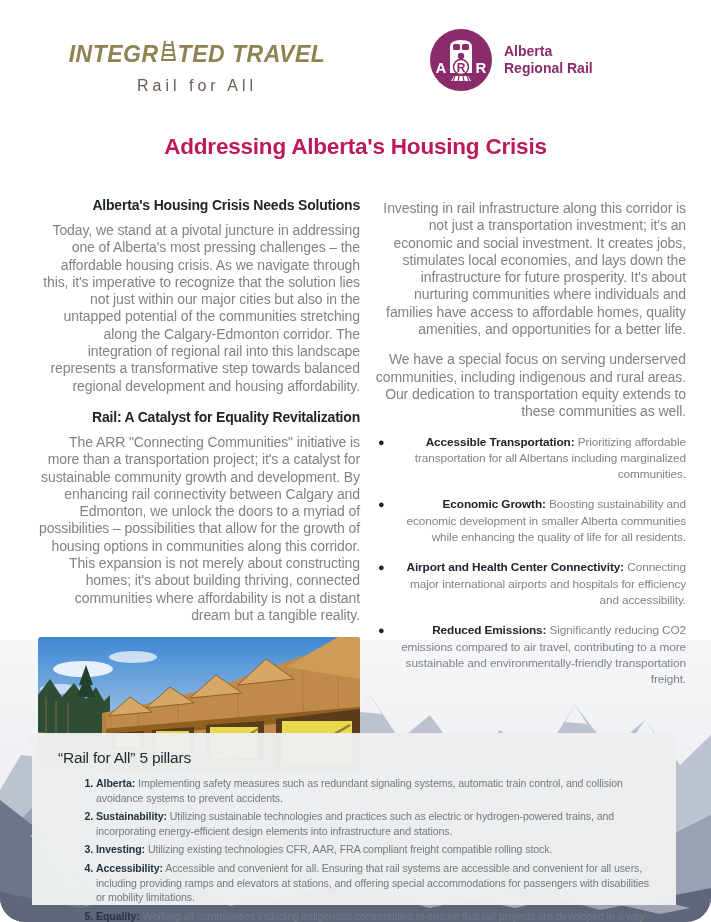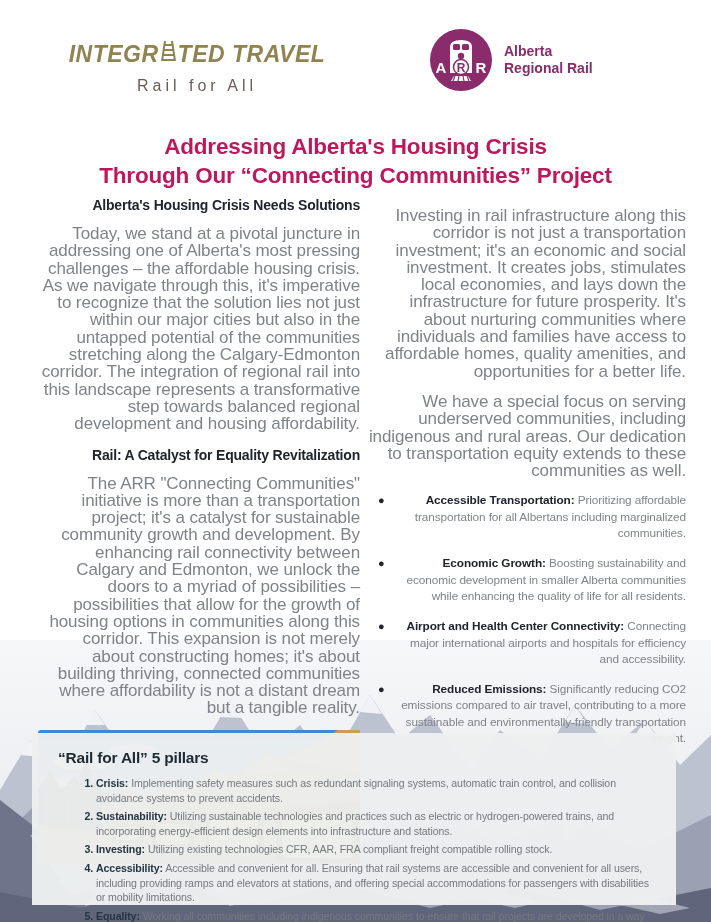--- a/index.html
+++ b/index.html
@@ -1,17 +1,17 @@
 <!DOCTYPE html>
 <html><head>
 <meta charset="utf-8">
 <style>
   html,body{margin:0;padding:0;background:#ffffff;}
   .page{position:relative;width:711px;height:922px;background:#ffffff;overflow:hidden;
-        font-family:"Liberation Sans",sans-serif;}
+        font-family:"Liberation Sans",sans-serif;border-radius:25px;}
 
   
   .brand-left{position:absolute;left:62px;top:40px;width:270px;text-align:center;}
   .it-name{display:flex;align-items:center;justify-content:center;
            font-size:23px;font-weight:bold;font-style:italic;color:#8f8351;letter-spacing:.5px;}
   .it-name .track-icon{margin:0 1px;}
   .it-tagline{margin-top:9px;font-size:16px;color:#6d5a53;letter-spacing:4px;}
 
   .brand-right{position:absolute;left:430px;top:29px;display:flex;align-items:center;gap:12px;}
   .arr-circle{width:62px;height:62px;}
@@ -19,37 +19,37 @@
 
   
   .title{position:absolute;left:0;top:132px;width:711px;text-align:center;
          font-size:22.5px;line-height:29px;font-weight:800;color:#be185d;letter-spacing:-.2px;}
 
   
   .col{position:absolute;top:196px;z-index:2;text-align:right;}
   .col-left{left:38px;width:322px;}
   .col-right{left:368px;width:318px;}
   h2.sec{margin:0 0 8px 0;font-size:14px;line-height:18px;font-weight:bold;color:#20242e;letter-spacing:-.2px;}
-  p.body{margin:11px 0 13px 0;font-size:17px;line-height:17.3px;color:#7f8388;letter-spacing:-.1px;}
+  p.body{margin:4px 0 13px 0;font-size:14px;line-height:17.3px;color:#7f8388;letter-spacing:-.1px;}
 
   .benefits{list-style:none;margin:4px 0 0 0;padding:0 0 0 24px;}
   .benefits li{position:relative;margin:0 0 14px 0;font-size:11.8px;line-height:16.3px;
                color:#7f8388;letter-spacing:-.1px;}
   .benefits li .dot{position:absolute;left:-14px;top:0;color:#20242e;font-size:11px;}
   .lead{font-weight:bold;color:#20242e;}
 
   .photo{display:block;margin-top:7px;width:322px;height:134px;border-radius:3px;overflow:hidden;}
 
   
   .mountains{position:absolute;left:0;top:640px;width:711px;height:282px;z-index:0;}
 
   
   .pillars{position:absolute;left:32px;top:733px;width:644px;height:172px;z-index:3;
            background:rgba(237,239,240,.97);box-sizing:border-box;padding:16px 18px 10px 26px;}
-  .pillars h2{margin:0 0 9px 0;font-size:15.5px;font-weight:700;color:#1d2a32;letter-spacing:-.2px;}
+  .pillars h2{margin:0 0 9px 0;font-size:15.5px;font-weight:400;color:#1d2a32;letter-spacing:-.2px;}
   .pillars ol{margin:0;padding:0 0 0 38px;}
   .pillars li{margin:0 0 4px 0;font-size:10.6px;line-height:14.6px;color:#75797e;letter-spacing:-.1px;}
   .pillars li::marker{font-weight:bold;color:#243542;}
   .pillars .lead{color:#243542;}
 </style>
 </head>
 <body>
 
 <div class="page">
 
@@ -131,21 +131,20 @@
       </svg>
     </span>
     <span class="arr-label">
       <div>Alberta</div>
       <div>Regional Rail</div>
     </span>
   </div>
 
   <div class="title">
     <div>Addressing Alberta's Housing Crisis</div>
-    <div>Through Our “Connecting Communities” Project</div>
   </div>
 
   <div class="col col-left">
     <h2 class="sec">Alberta's Housing Crisis Needs Solutions</h2>
     <p class="body">Today, we stand at a pivotal juncture in addressing one of Alberta's most pressing challenges – the affordable housing crisis. As we navigate through this, it's imperative to recognize that the solution lies not just within our major cities but also in the untapped potential of the communities stretching along the Calgary-Edmonton corridor. The integration of regional rail into this landscape represents a transformative step towards balanced regional development and housing affordability.</p>
     <h2 class="sec">Rail: A Catalyst for Equality Revitalization</h2>
     <p class="body">The ARR "Connecting Communities" initiative is more than a transportation project; it's a catalyst for sustainable community growth and development. By enhancing rail connectivity between Calgary and Edmonton, we unlock the doors to a myriad of possibilities – possibilities that allow for the growth of housing options in communities along this corridor. This expansion is not merely about constructing homes; it's about building thriving, connected communities where affordability is not a distant dream but a tangible reality.</p>
 
     <span class="photo">
       <svg width="322" height="134" viewBox="0 0 322 134" xmlns="http://www.w3.org/2000/svg">
@@ -213,21 +212,21 @@
       <li><span class="dot">●</span><span class="lead">Accessible Transportation:</span> <span>Prioritizing affordable transportation for all Albertans including marginalized communities.</span></li>
       <li><span class="dot">●</span><span class="lead">Economic Growth:</span> <span>Boosting sustainability and economic development in smaller Alberta communities while enhancing the quality of life for all residents.</span></li>
       <li><span class="dot">●</span><span class="lead">Airport and Health Center Connectivity:</span> <span>Connecting major international airports and hospitals for efficiency and accessibility.</span></li>
       <li><span class="dot">●</span><span class="lead">Reduced Emissions:</span> <span>Significantly reducing CO2 emissions compared to air travel, contributing to a more sustainable and environmentally-friendly transportation freight.</span></li>
     </ul>
   </div>
 
   <div class="pillars">
     <h2>“Rail for All” 5 pillars</h2>
     <ol>
-      <li><span class="lead">Crisis:</span> <span>Implementing safety measures such as redundant signaling systems, automatic train control, and collision avoidance systems to prevent accidents.</span></li>
+      <li><span class="lead">Alberta:</span> <span>Implementing safety measures such as redundant signaling systems, automatic train control, and collision avoidance systems to prevent accidents.</span></li>
       <li><span class="lead">Sustainability:</span> <span>Utilizing sustainable technologies and practices such as electric or hydrogen-powered trains, and incorporating energy-efficient design elements into infrastructure and stations.</span></li>
       <li><span class="lead">Investing:</span> <span>Utilizing existing technologies CFR, AAR, FRA compliant freight compatible rolling stock.</span></li>
       <li><span class="lead">Accessibility:</span> <span>Accessible and convenient for all. Ensuring that rail systems are accessible and convenient for all users, including providing ramps and elevators at stations, and offering special accommodations for passengers with disabilities or mobility limitations.</span></li>
       <li><span class="lead">Equality:</span> <span>Working all communities including indigenous communities to ensure that rail projects are developed in a way that respects the rights and interests of these communities.</span></li>
     </ol>
   </div>
 
 </div>
 
 </body></html>

